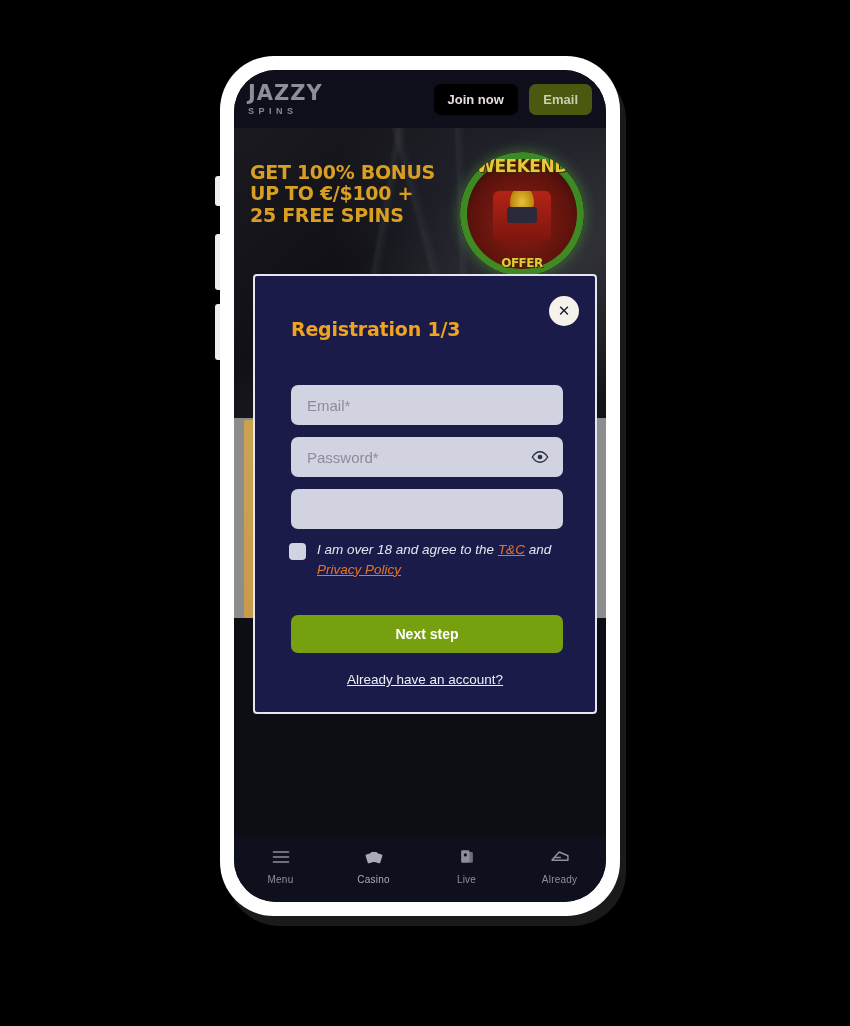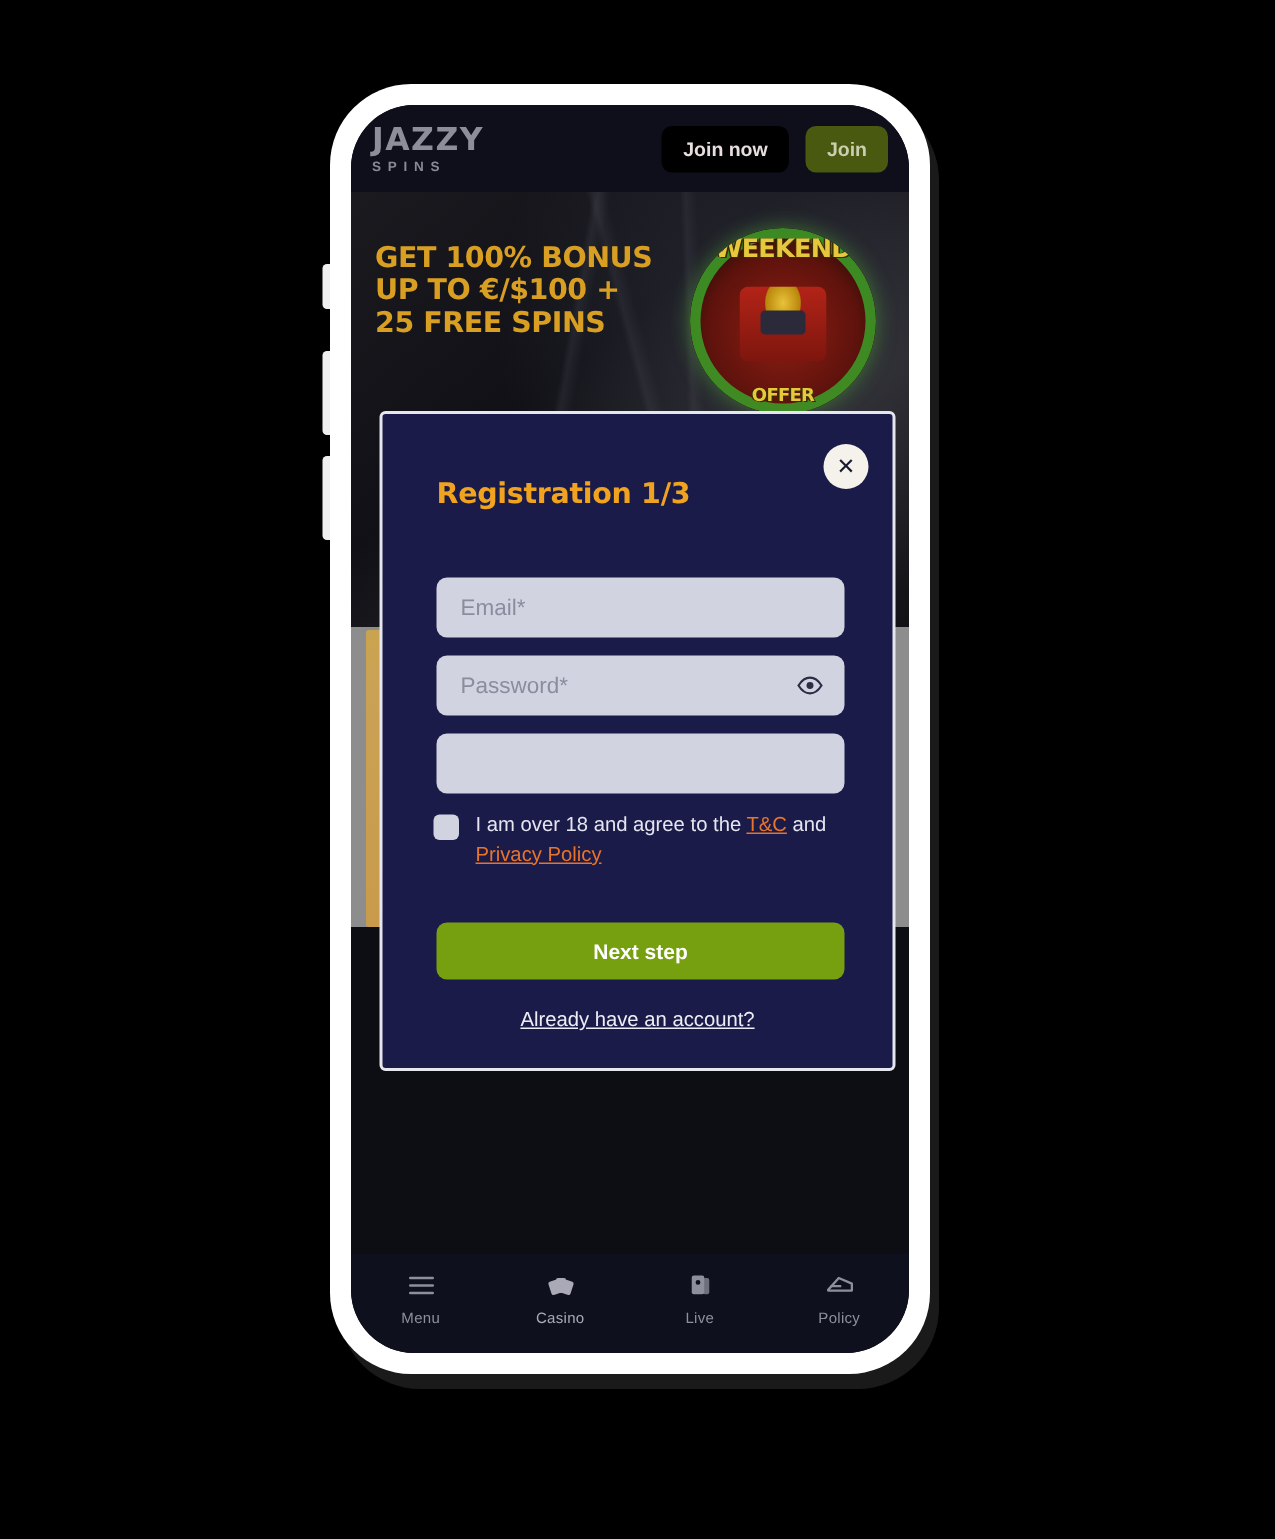--- a/index.html
+++ b/index.html
@@ -235,21 +235,21 @@
   #flag-malta .fm-left { width:50%; background:#ffffff; position:relative; }
   #flag-malta .fm-left::after{
     content:""; position:absolute; left:1.5px; top:1.5px; width:4px; height:4px;
     background:#c8102e;
   }
   #flag-malta .fm-right { width:50%; background:#cf142b; }
   #phone-number { flex:1; background:#d2d3e0; border-radius:7px; }
 
   #consent-row {
     position:absolute; left:34px; top:264px; width:278px;
-    display:flex; gap:11px; align-items:flex-start;
+    display:flex; gap:11px; align-items:flex-start;font-style:italic;
   }
   #consent-box {
     flex:0 0 auto; width:17px; height:17px; border-radius:4px;
     background:#d2d3e0; margin-top:3px; cursor:pointer;
   }
   #consent-text {
     color:#e4e5ef; font-size:13.5px; line-height:1.45;
   }
   .consent-link { color:#e8732a; text-decoration:underline; cursor:pointer; }
 
@@ -276,21 +276,21 @@
 
     <div id="phone-screen">
 
       <div id="app-header">
         <div id="logo-wrap">
           <div id="logo-main">JAZZY</div>
           <div id="logo-sub">SPINS</div>
         </div>
         <div>
           <button class="hdr-btn" id="btn-join">Join now</button>
-          <button class="hdr-btn" id="btn-login">Join</button>
+          <button class="hdr-btn" id="btn-login">Email</button>
         </div>
       </div>
 
       <div id="promo-banner">
         <div id="promo-title">GET 100% BONUS UP TO €/$100 + 25 FREE SPINS</div>
         <div id="promo-badge">
           <div id="badge-top">WEEKEND</div>
           <div id="badge-figure"></div>
           <div id="badge-bottom">OFFER</div>
         </div>
@@ -340,21 +340,21 @@
           </svg>
           <span class="nav-label">Live</span>
         </div>
         <div class="nav-item">
           <svg class="nav-icon" viewBox="0 0 24 24">
             <g fill="none" stroke="#8e8f9c" stroke-width="1.8" stroke-linejoin="round">
               <path d="M2.5 15.5 L11 6 L21.5 10.5 L21.5 16 L2.5 16 Z"></path>
               <line x1="4.5" y1="12.5" x2="13" y2="12.5"></line>
             </g>
           </svg>
-          <span class="nav-label">Policy</span>
+          <span class="nav-label">Already</span>
         </div>
       </div>
 
       <div id="modal-overlay">
         <div id="reg-modal">
 
           <div id="modal-title">Registration  1/3</div>
 
           <button id="modal-close">✕</button>
 

